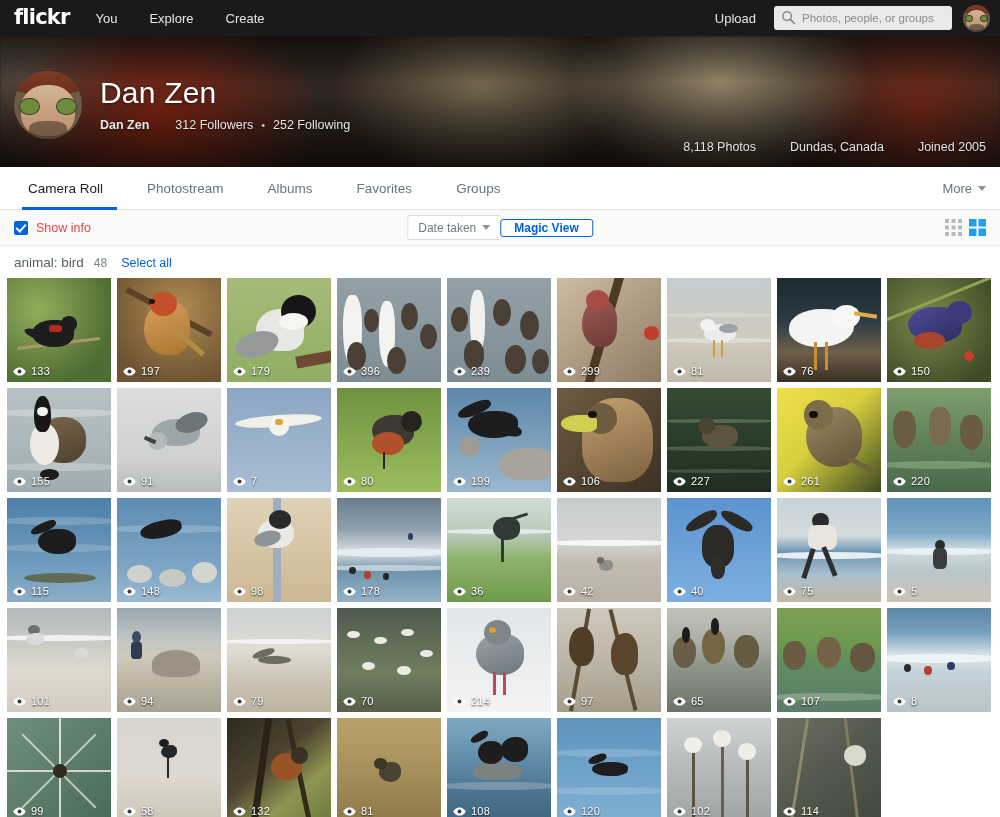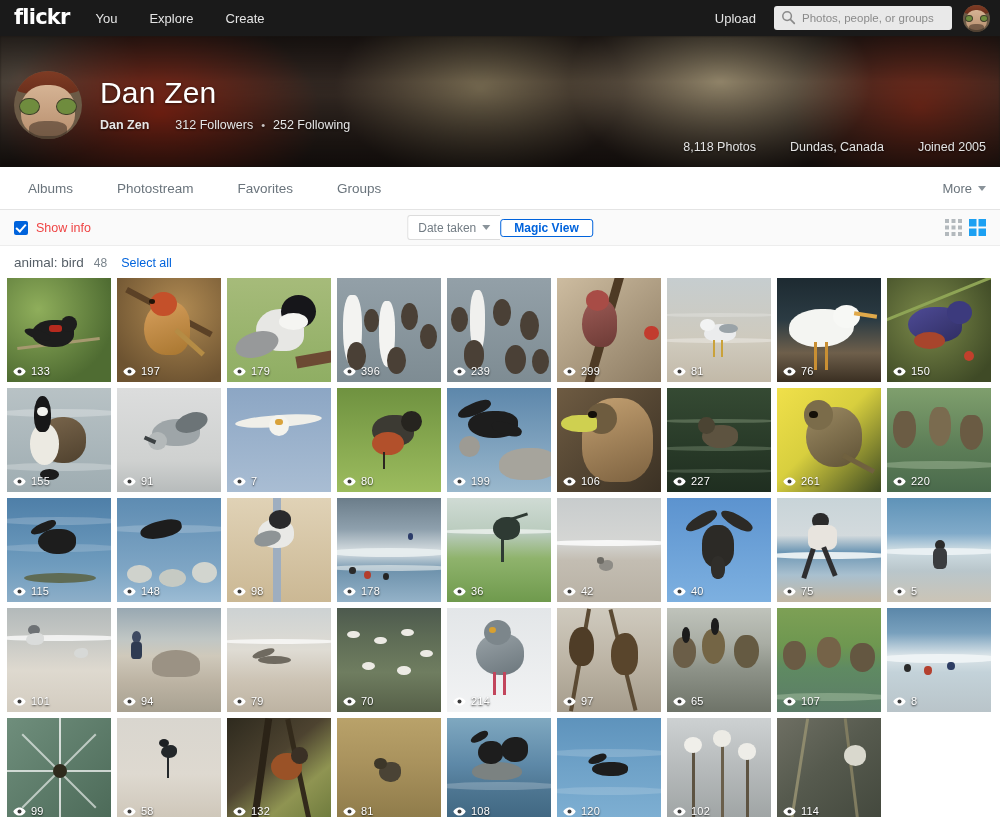--- a/index.html
+++ b/index.html
@@ -415,22 +415,23 @@
   </div>
   <div class="banner-right">
     <span>8,118 Photos</span>
     <span>Dundas, Canada</span>
     <span>Joined 2005</span>
   </div>
 </div>
 
 <div class="tabs-bar">
   <div class="tabs">
+    <div class="tab active">Camera Roll</div>
+    <div class="tab">Photostream</div>
     <div class="tab">Albums</div>
-    <div class="tab">Photostream</div>
     <div class="tab">Favorites</div>
     <div class="tab">Groups</div>
   </div>
   <div class="tabs-more">
     <span>More</span>
     <span class="caret"></span>
   </div>
 </div>
 
 <div class="toolbar">

